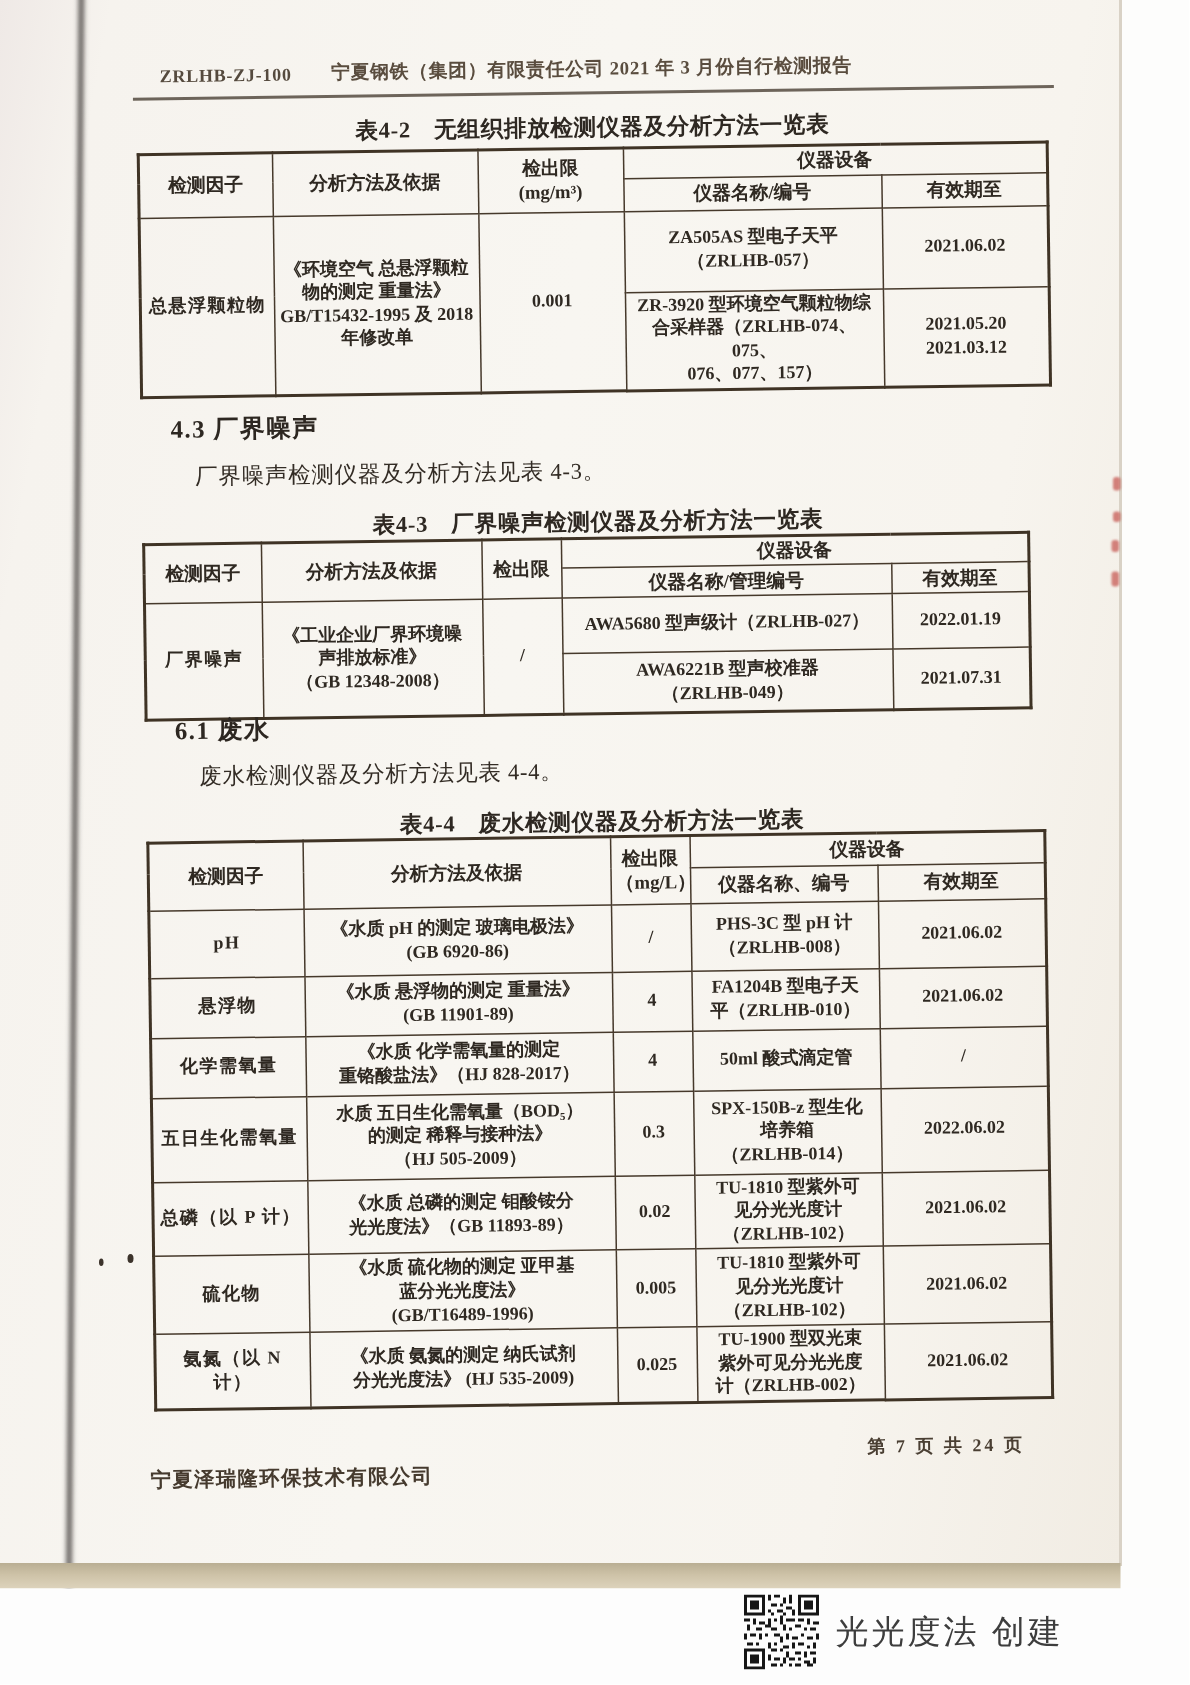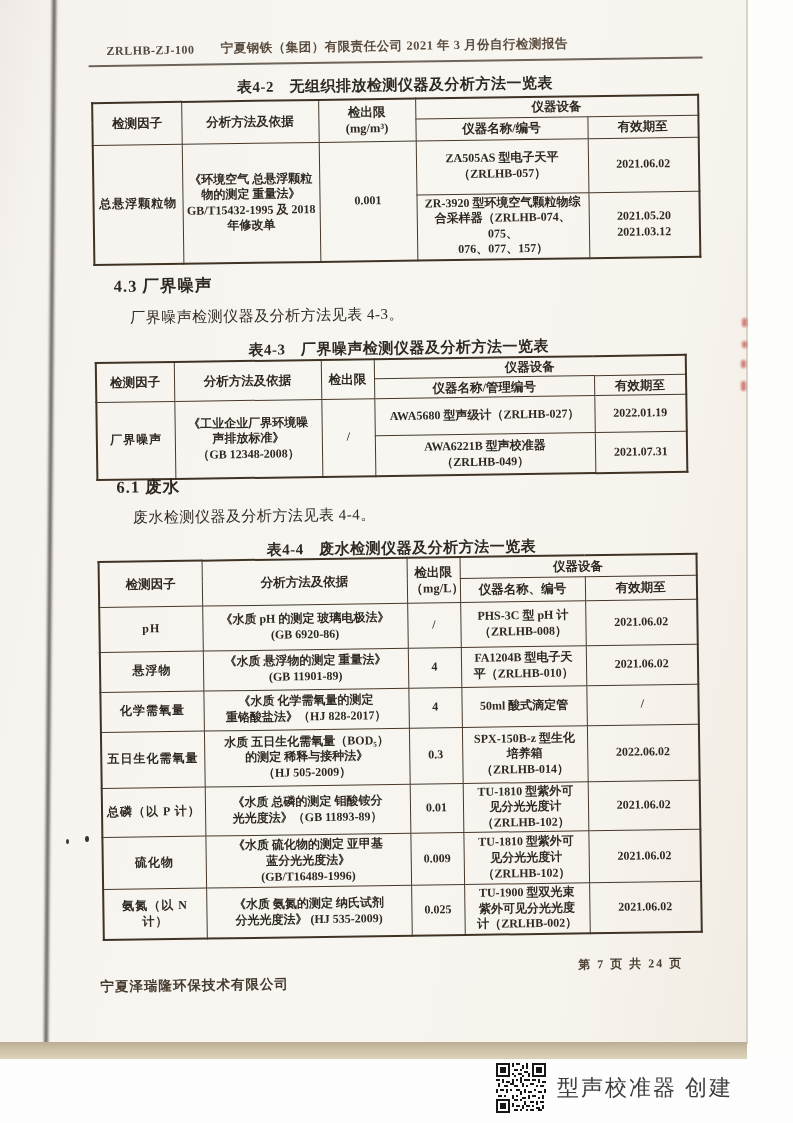--- a/index.html
+++ b/index.html
@@ -222,32 +222,32 @@
         <td class="num">0.3</td>
         <td class="inst">SPX-150B-z 型生化
 培养箱
 （ZRLHB-014）</td>
         <td class="date">2022.06.02</td>
       </tr>
       <tr style="height:48px;">
         <td class="factor">总磷（以 P 计）</td>
         <td class="method">《水质 总磷的测定 钼酸铵分
 光光度法》（GB 11893-89）</td>
-        <td class="num">0.01</td>
+        <td class="num">0.02</td>
         <td class="inst">TU-1810 型紫外可
 见分光光度计
 （ZRLHB-102）</td>
         <td class="date">2021.06.02</td>
       </tr>
       <tr style="height:52px;">
         <td class="factor">硫化物</td>
         <td class="method">《水质 硫化物的测定 亚甲基
 蓝分光光度法》
 (GB/T16489-1996)</td>
-        <td class="num">0.009</td>
+        <td class="num">0.005</td>
         <td class="inst">TU-1810 型紫外可
 见分光光度计
 （ZRLHB-102）</td>
         <td class="date">2021.06.02</td>
       </tr>
       <tr style="height:50px;">
         <td class="factor">氨氮（以 N 计）</td>
         <td class="method">《水质 氨氮的测定 纳氏试剂
 分光光度法》 (HJ 535-2009)</td>
         <td class="num">0.025</td>
@@ -267,15 +267,15 @@
     <path fill="#161616" fill-rule="evenodd" d="M0,0h7v7H0z M1,1v5h5V1z M2,2h3v3H2z M18,0h7v7h-7z M19,1v5h5V1z M20,2h3v3h-3z M0,18h7v7H0z M1,19v5h5v-5z M2,20h3v3H2z"></path>
     <path fill="#161616" d="M8,0h1v2H8z M10,0h2v1h-2z M13,1h1v2h-1z M15,0h1v3h-1z M9,3h2v1H9z M12,3h1v1h-1z M14,4h2v1h-2z M8,5h1v1H8z M11,5h2v1h-2z M16,5h1v2h-1z M9,6h1v1H9z M13,6h1v1h-1z
          M0,8h2v1H0z M3,8h1v2H3z M5,9h2v1H5z M8,8h1v3H8z M10,8h1v1h-1z M12,7h1v3h-1z M14,8h3v1h-3z M18,8h2v1h-2z M21,8h1v2h-1z M23,9h2v1h-2z
          M1,10h1v2H1z M4,11h2v1H4z M7,10h1v1H7z M9,11h2v1H9z M13,10h1v2h-1z M15,11h1v1h-1z M17,10h2v1h-2z M20,11h1v1h-1z M22,11h2v1h-2z
          M0,13h1v2H0z M2,13h2v1H2z M5,13h1v2H5z M7,13h1v1H7z M10,13h2v1h-2z M12,14h1v2h-1z M14,13h1v2h-1z M16,14h2v1h-2z M19,13h1v1h-1z M21,14h2v1h-2z M24,13h1v2h-1z
          M1,16h2v1H1z M4,16h1v1H4z M8,16h1v2H8z M10,16h1v1h-1z M13,17h2v1h-2z M16,16h1v2h-1z M18,16h2v1h-2z M21,17h1v1h-1z M23,16h1v2h-1z
          M9,18h2v1H9z M12,18h1v1h-1z M14,19h1v2h-1z M17,19h2v1h-2z M20,19h1v2h-1z M22,19h2v1h-2z
          M8,20h1v2H8z M10,21h2v1h-2z M13,21h1v2h-1z M15,21h2v1h-2z M18,21h1v1h-1z M20,22h2v1h-2z M23,21h1v2h-1z
          M9,23h2v1H9z M12,23h1v1h-1z M15,23h1v1h-1z M17,23h2v1h-2z M21,23h2v1h-2z"></path>
   </svg>
-  <div class="abs" style="left:557px;top:1073px;font-size:22px;color:#3d3d3d;letter-spacing:2px;font-family:'Liberation Sans','DejaVu Sans',sans-serif;">型声校准器 创建</div>
+  <div class="abs" style="left:557px;top:1073px;font-size:22px;color:#3d3d3d;letter-spacing:2px;font-family:'Liberation Sans','DejaVu Sans',sans-serif;">光光度法 创建</div>
 
 </div>
 
 </body></html>

